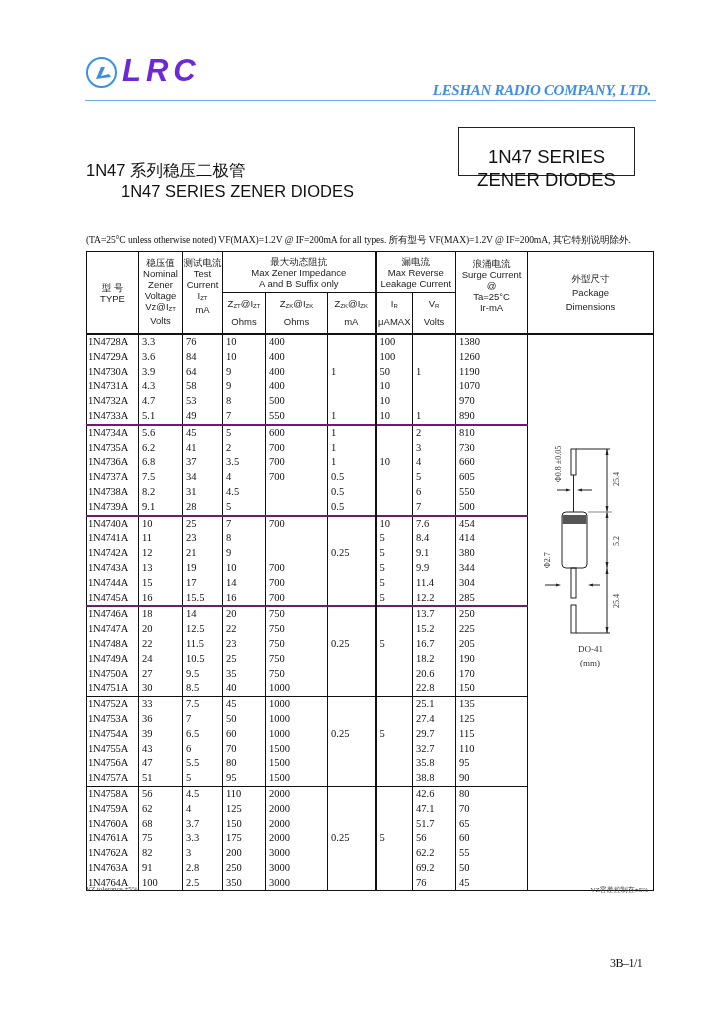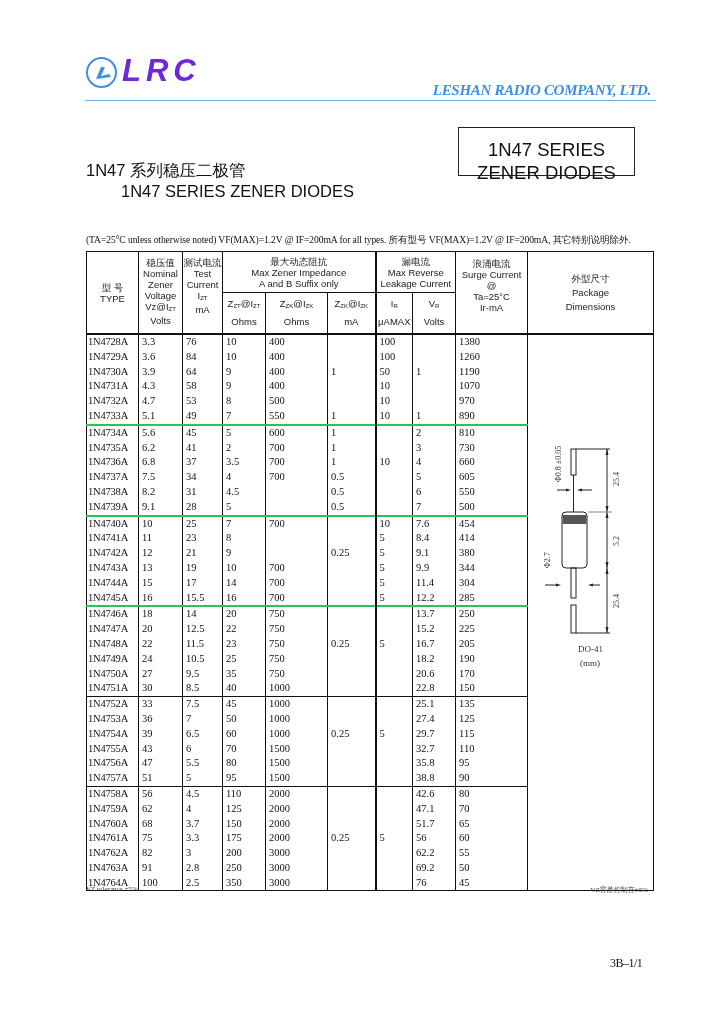--- a/index.html
+++ b/index.html
@@ -5,37 +5,37 @@
   html,body{margin:0;padding:0;background:#fff;}
   body{width:720px;height:1012px;position:relative;overflow:hidden;color:#111;font-family:"Liberation Serif",serif;}
   .abs{position:absolute;}
   
   .logo{left:85px;top:55px;width:130px;height:34px;}
   .logo-circle{position:absolute;left:1px;top:2px;width:27px;height:27px;border:2.5px solid #3d8fe6;border-radius:50%;}
   .logo-glyph{position:absolute;left:5px;top:6px;width:20px;height:18px;}
   .logo-text{position:absolute;left:37px;top:-2px;font-family:"Liberation Sans",sans-serif;font-weight:bold;font-style:italic;font-size:31px;letter-spacing:5px;color:#6d28d9;}
   .company{right:69px;top:82px;font-family:"Liberation Serif",serif;font-weight:bold;font-style:italic;font-size:15px;color:#3d8fe6;letter-spacing:-0.3px;text-align:center;}
   .rule{left:85px;top:100px;width:571px;height:1px;background:#6aaee8;}
-  .series-box{left:458px;top:127px;width:177px;height:49px;border:1px solid #222;text-align:center;font-family:"Liberation Sans",sans-serif;font-size:18.5px;line-height:23px;padding-top:10px;box-sizing:border-box;}
+  .series-box{left:458px;top:127px;width:177px;height:49px;border:1px solid #222;text-align:center;font-family:"Liberation Sans",sans-serif;font-size:18.5px;line-height:23px;padding-top:17px;box-sizing:border-box;}
   .title-cn{left:86px;top:160px;font-family:"Liberation Sans",sans-serif;font-size:16.5px;}
   .title-en{left:86px;top:182px;font-family:"Liberation Sans",sans-serif;font-size:16.5px;margin-left:35px;}
   .conditions{left:86px;top:234px;font-size:9.6px;white-space:nowrap;letter-spacing:-0.1px;}
   
   table.spec{position:absolute;left:86px;top:251px;width:567px;border-collapse:collapse;table-layout:fixed;}
   table.spec td, table.spec th{border-left:1px solid #111;border-right:1px solid #111;padding:0;}
   table.spec th{font-family:"Liberation Sans",sans-serif;font-weight:normal;font-size:9.5px;line-height:11px;text-align:center;vertical-align:middle;border-top:1.5px solid #111;color:#222;}
   .hl{display:block;}
   table.spec tr.h1 th{height:40px;}
   table.spec tr.h2 th{height:40px;border-top:1px solid #111;}
   table.spec tr.h2{border-bottom:2px solid #111;}
   table.spec td{font-size:10.5px;height:14.8px;line-height:14.8px;padding-left:3px;white-space:nowrap;overflow:hidden;vertical-align:middle;}
   table.spec td.c0{padding-left:1px;letter-spacing:-0.2px;margin-top:32px;}
   table.spec td.c5{border-right:2px solid #111;}
   table.spec th.thickR{border-right:2px solid #111;}
-  tr.g td{border-top:2px solid #22c55e;}
+  tr.g td{border-top:2px solid #701a75;}
   tr.gt td{border-top:1px solid #111;}
   tr.last td{border-bottom:1.5px solid #111;}
   td.pkg{vertical-align:top;padding:0;position:relative;border-bottom:1.5px solid #111;}
   sub{font-size:6px;vertical-align:-1px;}
   .diagram{position:absolute;left:530px;top:440px;width:120px;height:240px;}
   .dlabel{font-family:"Liberation Serif",serif;font-size:8px;fill:#333;}
   .foot-left{left:86px;top:885px;font-size:7px;color:#333;}
   .foot-right{right:72px;top:885px;font-size:7px;color:#333;}
   .page-num{left:610px;top:956px;font-size:12px;letter-spacing:-0.5px;}
 </style>

